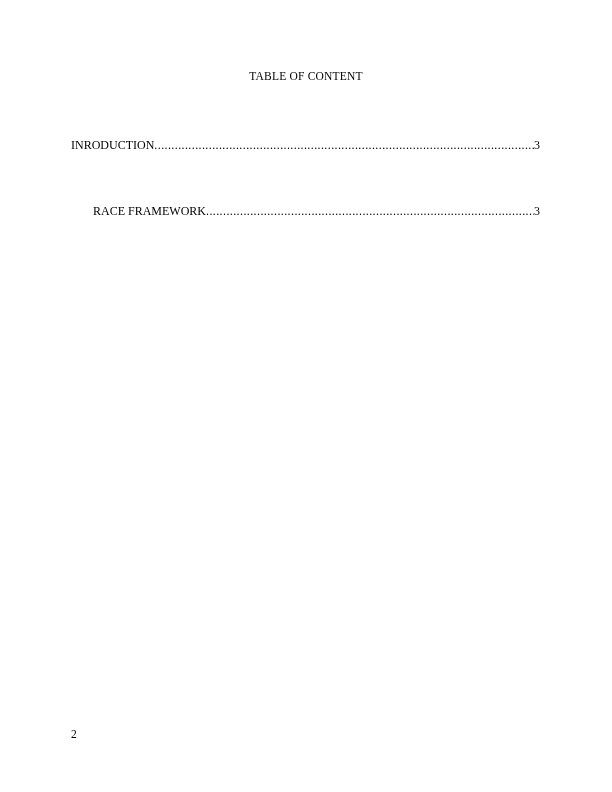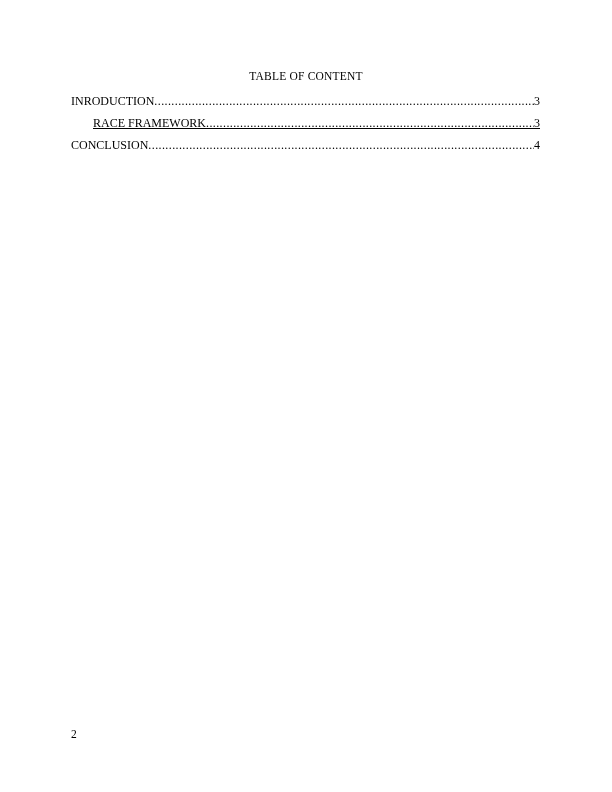--- a/index.html
+++ b/index.html
@@ -35,20 +35,21 @@
     top: 90px;
     left: 71px;
     width: 469px;
   }
   .toc-entry {
     display: flex;
     align-items: flex-end;
     font-size: 12px;
     line-height: 22px;
     white-space: nowrap;
+    margin-top: 44px;
   }
   .toc-entry .label {
     flex: 0 0 auto;
   }
   .toc-entry .leader {
     flex: 1 1 auto;
     overflow: hidden;
     margin: 0 0px;
     position: relative;
     font-size: 12px;
@@ -60,21 +61,20 @@
     display: block;
     white-space: nowrap;
   }
   .toc-entry .pageno {
     flex: 0 0 auto;
     text-align: right;
     font-size: 12px;
   }
   .level-2 {
     padding-left: 22px;
-    text-decoration: underline;
   }
   .page-number {
     position: absolute;
     left: 71px;
     top: 728px;
     font-size: 11.5px;
   }
 </style>
 </head>
 <body>
@@ -90,24 +90,19 @@
       <span class="leader"></span>
       <span class="pageno">3</span>
     </div>
 
     <div class="toc-entry level-2">
       <span class="label">RACE FRAMEWORK</span>
       <span class="leader"></span>
       <span class="pageno">3</span>
     </div>
 
-    <div class="toc-entry level-1">
-      <span class="label">CONCLUSION</span>
-      <span class="leader"></span>
-      <span class="pageno">4</span>
-    </div>
 
 
   </div>
 
   <div class="page-number">2</div>
 
 </div>
 
 </body></html>

